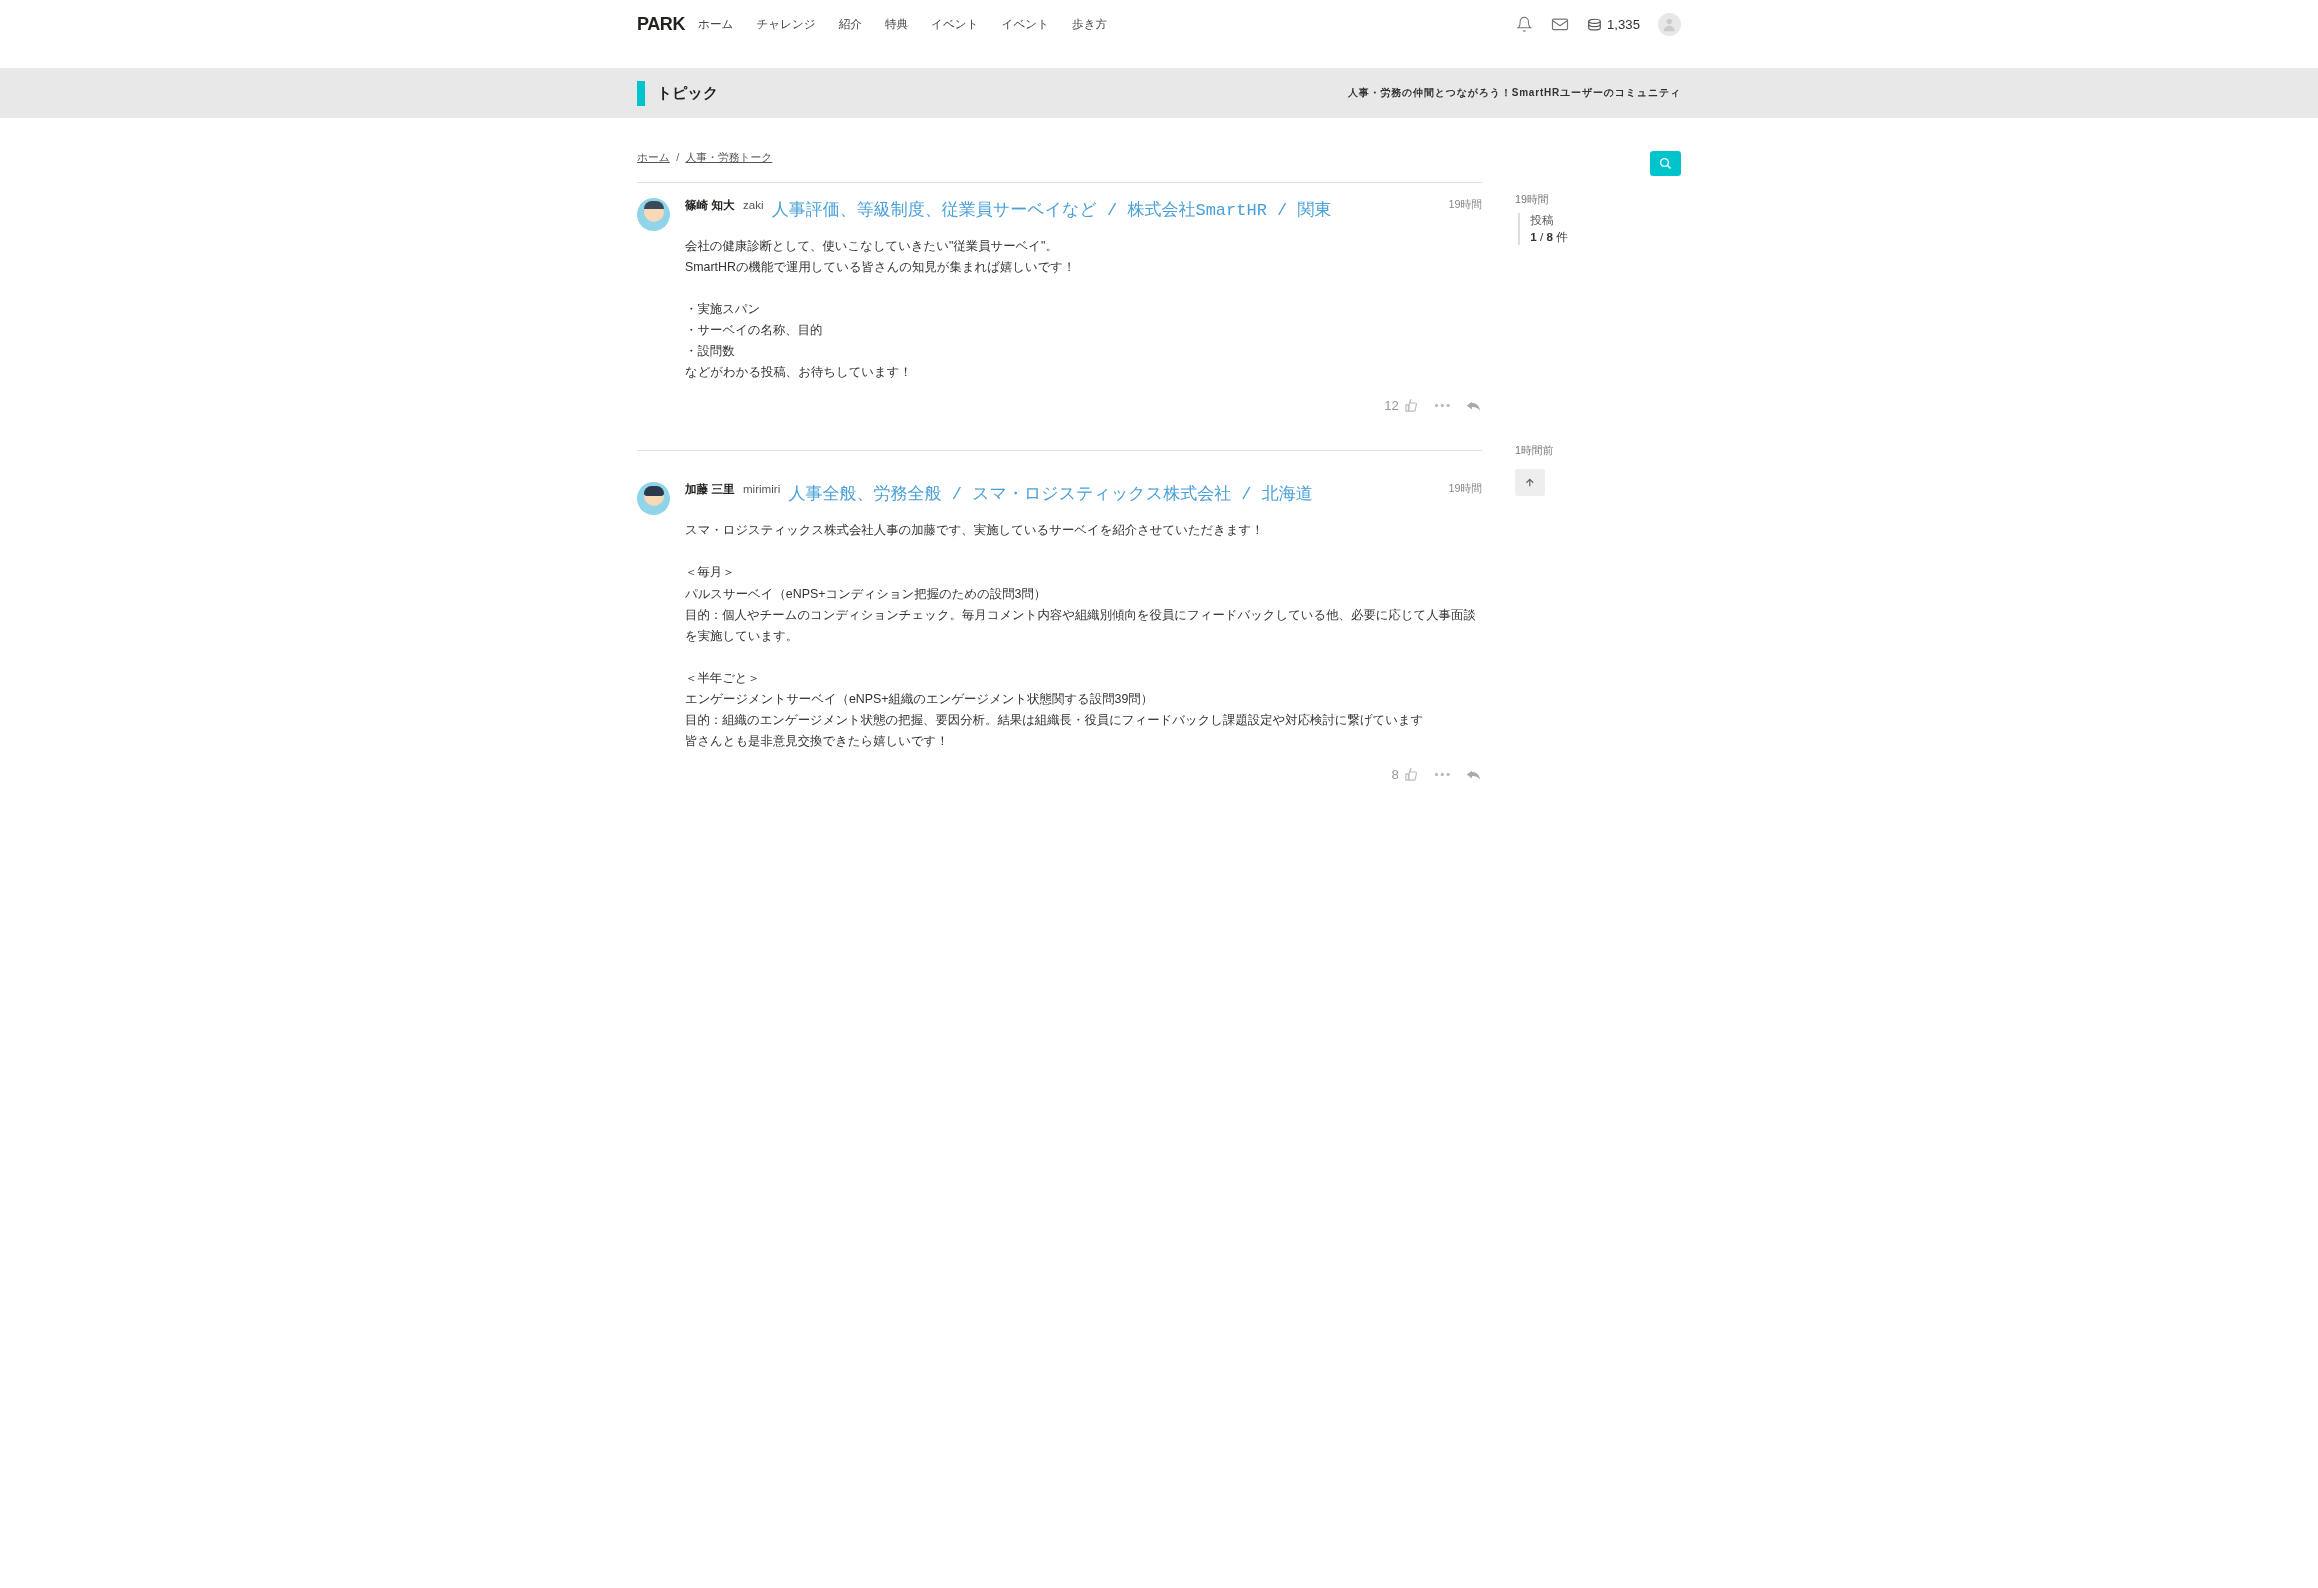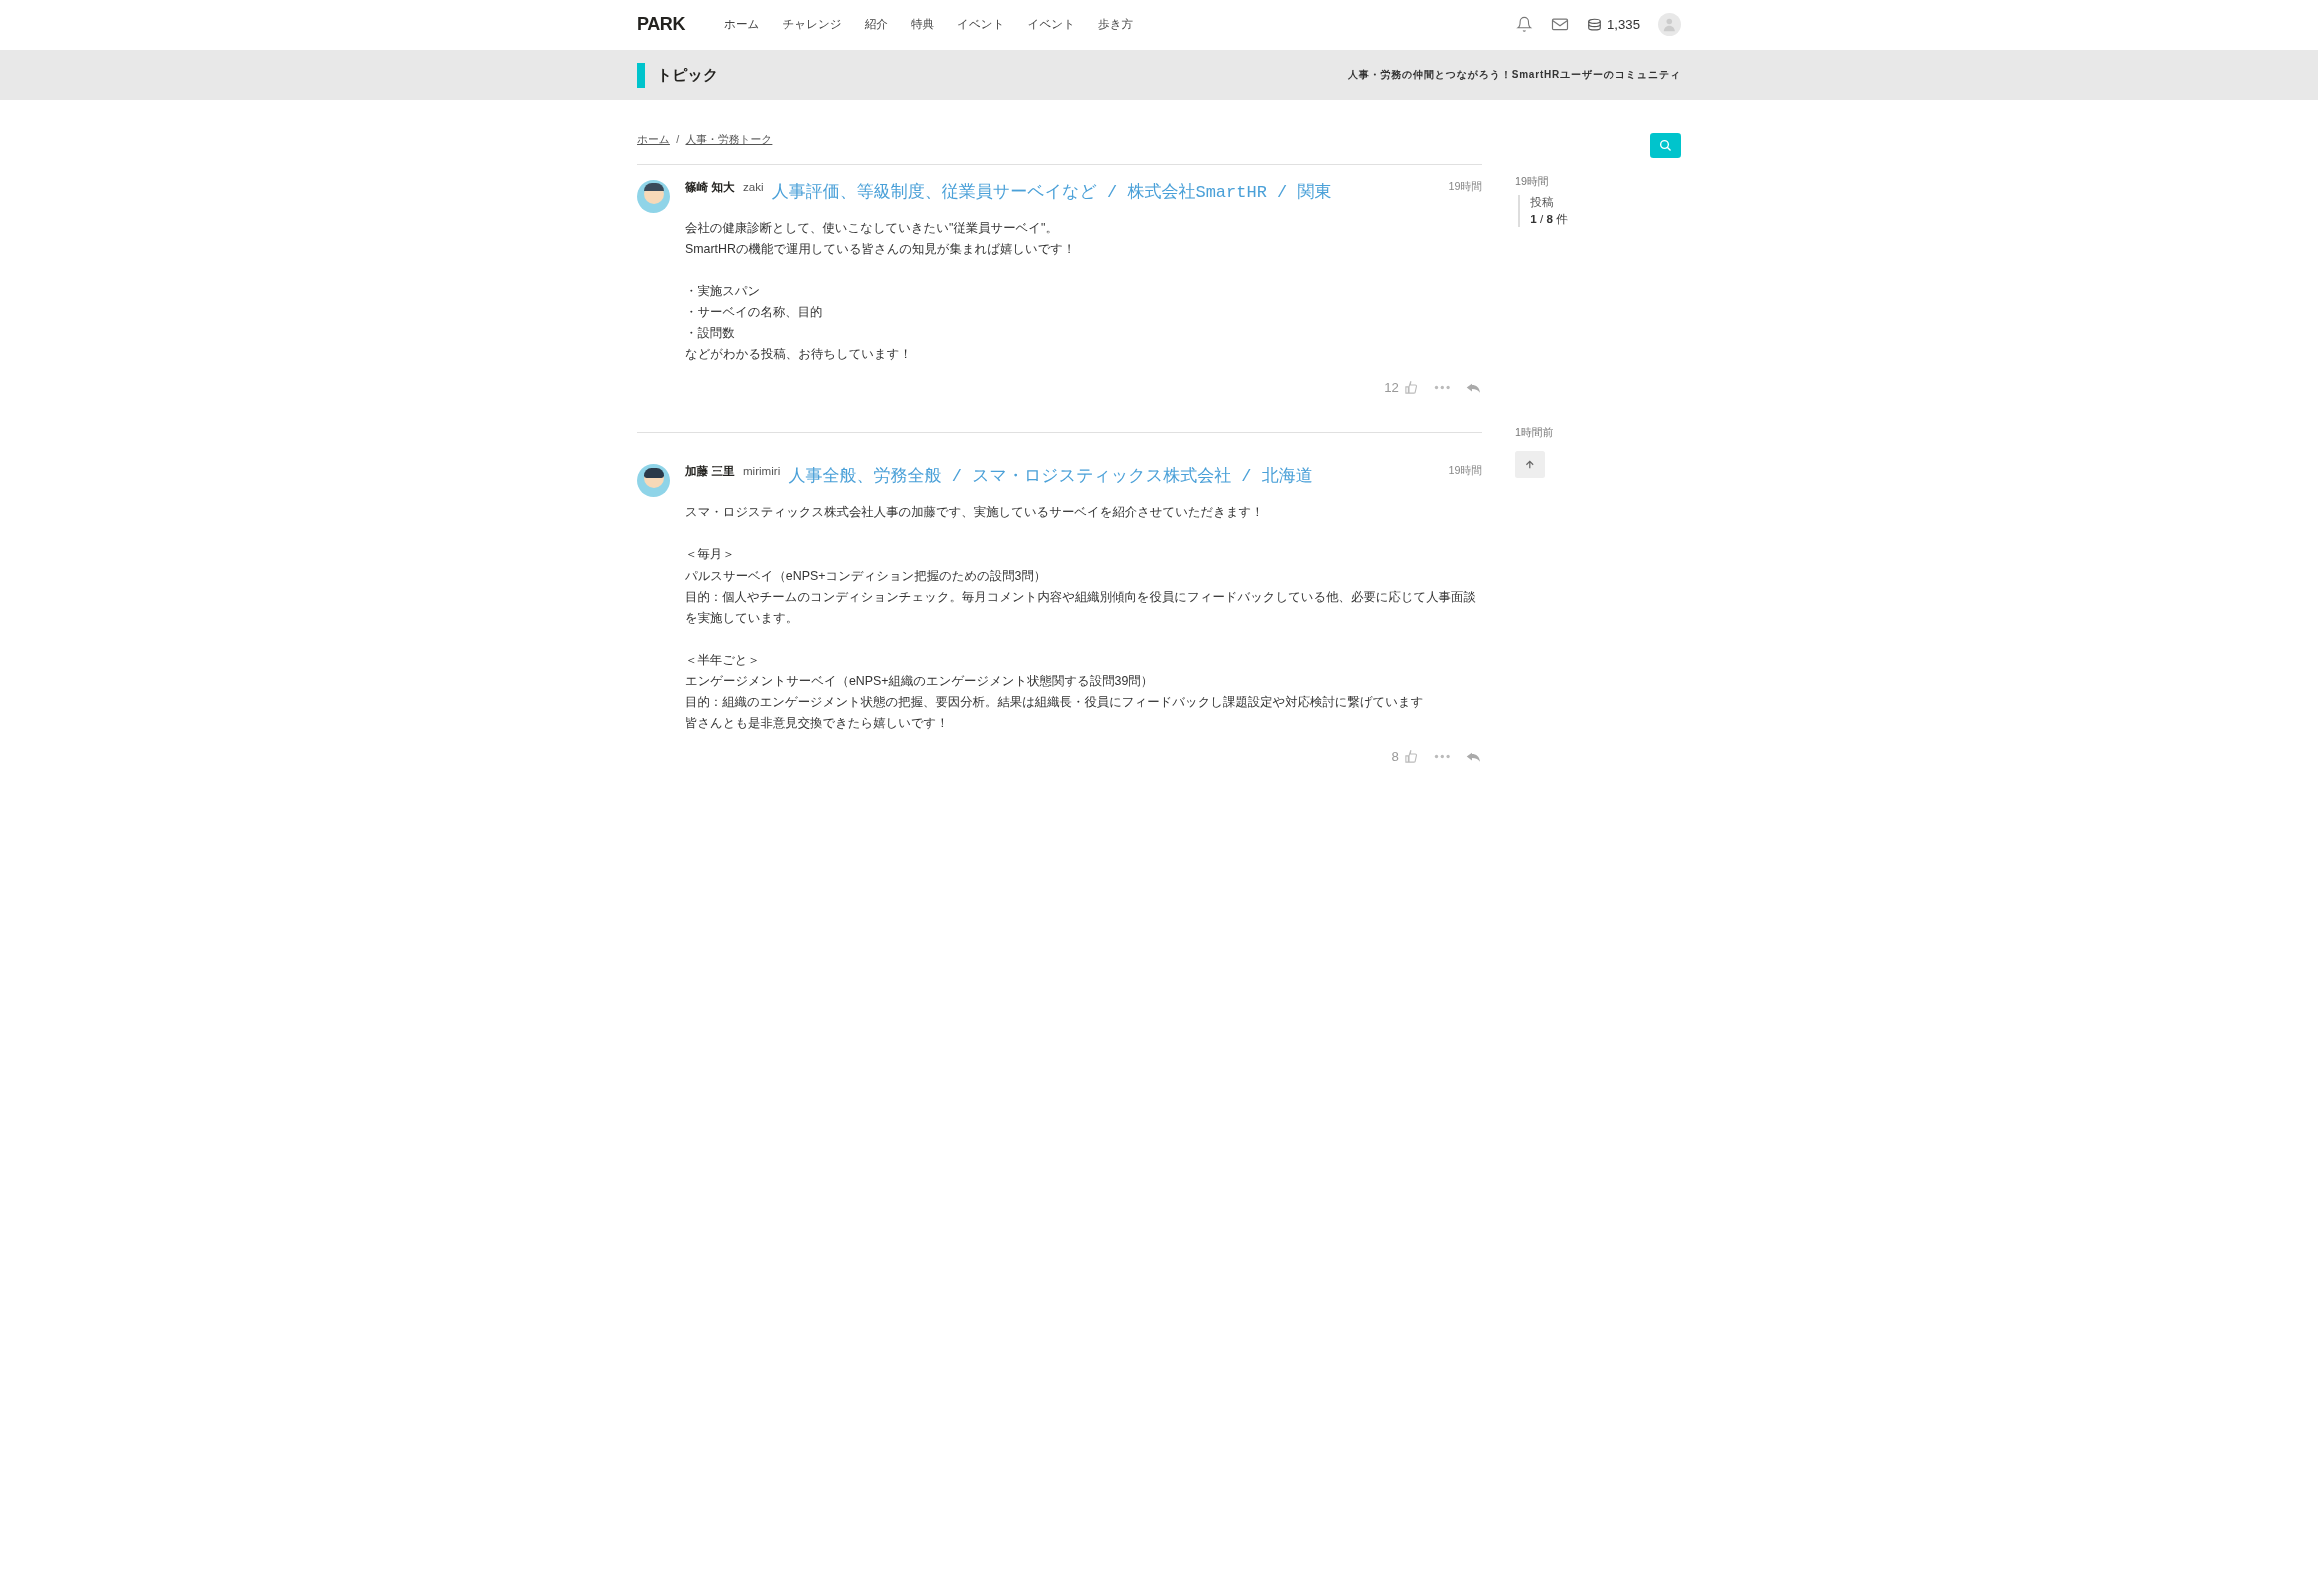--- a/index.html
+++ b/index.html
@@ -1,29 +1,29 @@
 <!DOCTYPE html>
 <html style="font-size:13.2px"><head>
 <meta charset="utf-8">
 <style>
 * { margin: 0; padding: 0; box-sizing: border-box; }
 body { font-family: -apple-system, BlinkMacSystemFont, "Hiragino Sans", "Hiragino Kaku Gothic ProN", Meiryo, sans-serif; color: #23221f; background: #fff; font-size: 11.6px; }
 a { text-decoration: none; color: inherit; }
 
 .header { display: flex; align-items: center; padding: 0 33px; height: 50px; border-bottom: 0.8px solid transparent; max-width: 1110px; margin: 0 auto; }
-.logo { font-size: 18px; font-weight: 900; letter-spacing: -0.4px; margin-right: 39px; color: #23221f; }
+.logo { font-size: 18px; font-weight: 900; letter-spacing: -0.4px; margin-right: 13px; color: #23221f; }
 .nav { display: flex; gap: 23px; flex: 1; }
 .nav-item { font-size: 11.6px; color: #444; cursor: pointer; }
 .header-right { display: flex; align-items: center; gap: 18px; }
 .icon-btn { cursor: pointer; color: #666; display: flex; align-items: center; }
 .points { display: flex; align-items: center; gap: 5px; font-size: 13.2px; font-weight: 500; color: #333; }
 .avatar-small { width: 23px; height: 23px; border-radius: 50%; background: #e8e8e8; display: flex; align-items: center; justify-content: center; }
 
 .subheader { background: #e8e8e8; height: 50px; }
-.subheader-inner { max-width: 1110px; margin: 0 auto; height: 100%; display: flex; align-items: center; padding: 0 33px; }
+.subheader-inner { max-width: 1110px; margin: 18px auto; height: 100%; display: flex; align-items: center; padding: 0 33px; }
 .subheader-left { display: flex; align-items: center; gap: 11.6px; }
 .accent-bar { width: 8.3px; height: 25px; background: #00c4cc; }
 .subheader-title { font-size: 15px; font-weight: 700; color: #23221f; }
 .subheader-tag { margin-left: auto; font-size: 10px; font-weight: 700; letter-spacing: 0.8px; color: #333; }
 
 .container { max-width: 1110px; margin: 0 auto; padding: 33px; display: flex; gap: 33px; }
 .main { flex: 1; min-width: 0; }
 .sidebar { width: 166px; flex-shrink: 0; }
 
 .page-title { font-size: 21px; font-weight: 700; margin-bottom: 6.6px; }

